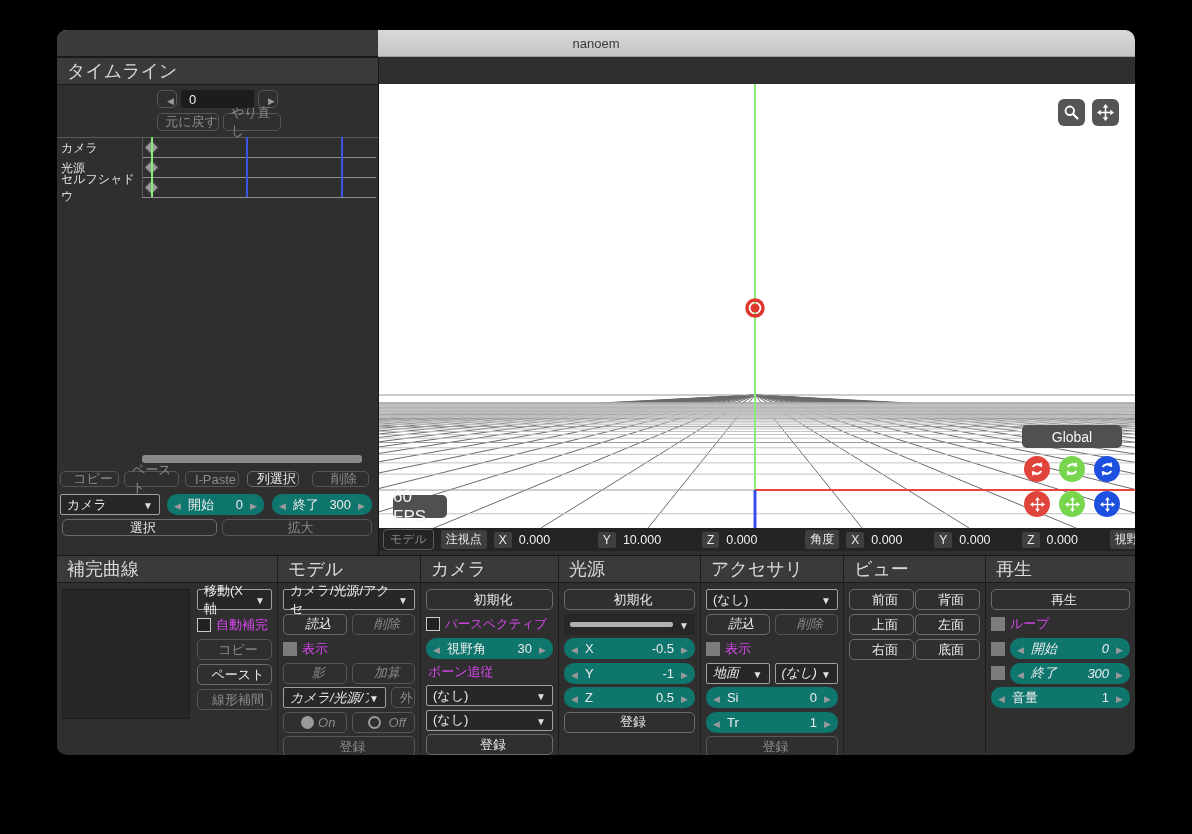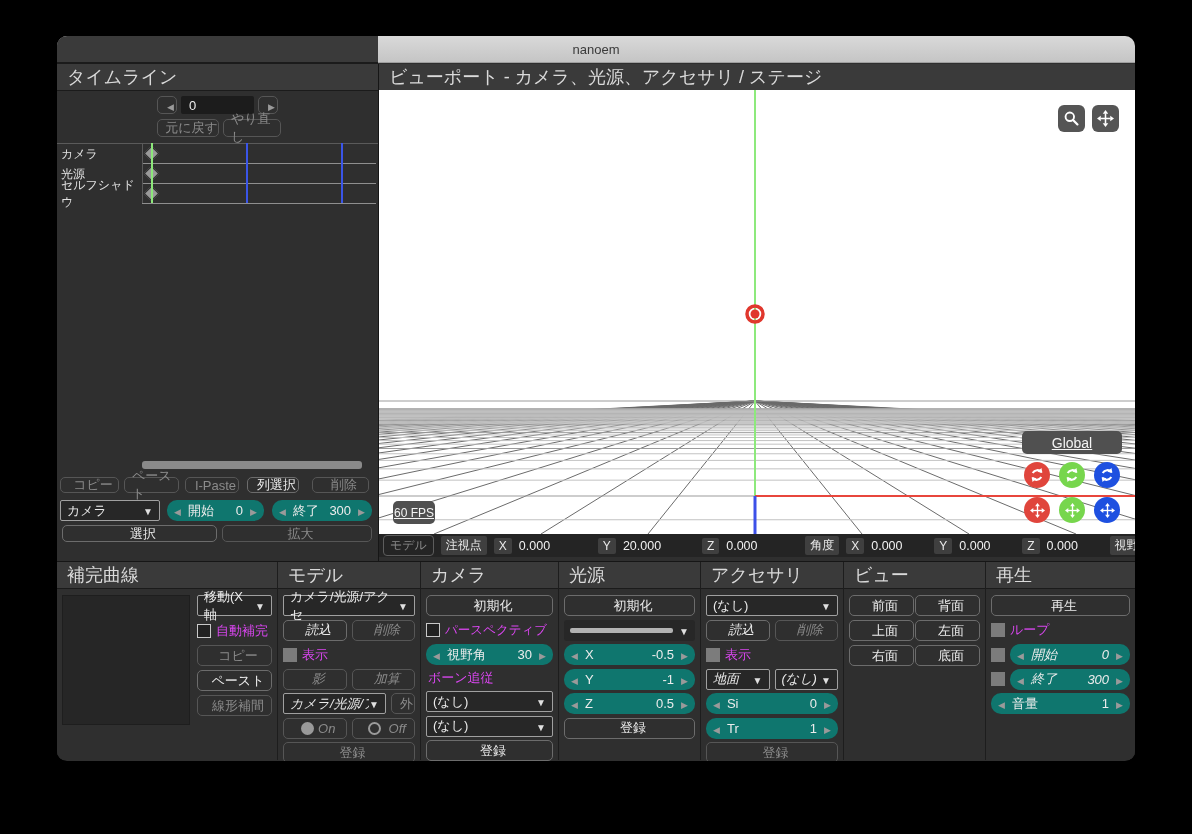--- a/index.html
+++ b/index.html
@@ -1,18 +1,18 @@
 <!DOCTYPE html>
 <html><head>
 <meta charset="utf-8">
 <style>
   * { margin:0; padding:0; box-sizing:border-box; }
   html,body { width:1192px; height:834px; background:#000; overflow:hidden;
     font-family:"Liberation Sans","DejaVu Sans",sans-serif; }
-  .window { position:absolute; left:57px; top:36px; width:1078px; height:725px;
+  .window { position:absolute; left:57px; top:30px; width:1078px; height:725px;
     background:#2f2f2f; border-radius:10px; overflow:hidden;
     box-shadow:0 30px 70px rgba(0,0,0,.85); }
   
   .titlebar { position:absolute; left:0; top:0; right:0; height:27px;
     background:linear-gradient(#d9d9d9,#c5c5c5); border-bottom:1px solid #9f9f9f;
     display:flex; align-items:center; justify-content:center; }
   .title { font-size:13px; color:#3a3a3a; }
   .lights { position:absolute; left:24px; top:0; height:27px; display:flex; align-items:center; gap:13px; }
   .light { width:14px; height:14px; border-radius:50%; }
   
@@ -51,21 +51,21 @@
   .vline { position:absolute; top:79px; height:60px; width:2px; }
   .hscroll { position:absolute; left:85px; top:397px; width:220px; height:8px;
     background:#8a8a8a; border-radius:3px; }
   
   .vp-panel { position:absolute; left:321px; top:28px; width:757px; height:497px;
     background:#2f2f2f; border-left:1px solid #161616; }
   .vp-canvas { position:absolute; left:0; top:26px; width:757px; height:444px; background:#fff; overflow:hidden; }
   .vp-tool { position:absolute; width:27px; height:27px; background:rgba(70,70,70,.92);
     border-radius:6px; display:flex; align-items:center; justify-content:center; }
   .badge { position:absolute; background:#505050; border-radius:5px; color:#f4f4f4;
-    display:flex; align-items:center; justify-content:center;text-decoration:underline; }
+    display:flex; align-items:center; justify-content:center; }
   .giz { position:absolute; width:26px; height:26px; border-radius:50%;
     display:flex; align-items:center; justify-content:center; }
   .vstat { position:absolute; left:0; top:470px; width:757px; height:23px; background:#242424;
     display:flex; align-items:center; gap:7px; padding:0 4px; font-size:12.5px; color:#f0f0f0; }
   .tag { background:#3f3f3f; border-radius:2px; padding:1px 5px; font-size:12px; color:#eaeaea; flex:none; }
   .chip { border:1px solid #5d5d5d; border-radius:4px; padding:1px 6px; color:#8b8b8b; font-size:12px; flex:none; }
   .val { min-width:72px; }
   .val.short { min-width:56px; }
   
   .bottom { position:absolute; left:0; top:525px; width:1078px; height:198px;
@@ -165,23 +165,20 @@
       <span class="plabel">終了</span>
       <span class="pval">300</span>
       <span class="arrR"></span>
     </div>
 
     <div class="abs btn" style="left:5px;top:461px;width:155px;height:17px;">選択</div>
     <div class="abs btn dim" style="left:165px;top:461px;width:150px;height:17px;">拡大</div>
   </div>
 
   <div class="vp-panel">
-    <div class="phead">
-      <span>ビューポート - カメラ、光源、アクセサリ / ステージ</span>
-    </div>
 
     <div class="vp-canvas">
       <svg width="757" height="444" style="position:absolute;left:0;top:0;">
           <line x1="376" y1="311" x2="-2192" y2="444" stroke="#6b6b6b" stroke-width="1"></line>
           <line x1="376" y1="311" x2="-2085" y2="444" stroke="#6b6b6b" stroke-width="1"></line>
           <line x1="376" y1="311" x2="-1978" y2="444" stroke="#6b6b6b" stroke-width="1"></line>
           <line x1="376" y1="311" x2="-1871" y2="444" stroke="#6b6b6b" stroke-width="1"></line>
           <line x1="376" y1="311" x2="-1764" y2="444" stroke="#6b6b6b" stroke-width="1"></line>
           <line x1="376" y1="311" x2="-1657" y2="444" stroke="#6b6b6b" stroke-width="1"></line>
           <line x1="376" y1="311" x2="-1550" y2="444" stroke="#6b6b6b" stroke-width="1"></line>
@@ -301,21 +298,21 @@
         <svg width="17" height="17" viewBox="0 0 20 20" fill="#fff">
           <rect x="9.1" y="4" width="1.8" height="12"></rect>
             <rect x="4" y="9.1" width="12" height="1.8"></rect>
           <polygon points="10,0 6.8,4.4 13.2,4.4"></polygon>
             <polygon points="10,20 6.8,15.6 13.2,15.6"></polygon>
           <polygon points="0,10 4.4,6.8 4.4,13.2"></polygon>
             <polygon points="20,10 15.6,6.8 15.6,13.2"></polygon>
         </svg>
       </div>
 
-      <div class="badge" style="left:14px;top:411px;width:42px;height:23px;font-size:12px;">60 FPS</div>
+      <div class="badge" style="left:14px;top:411px;width:54px;height:23px;font-size:17px;">60 FPS</div>
 
       <div class="badge" style="left:643px;top:341px;width:100px;height:23px;font-size:14px;">Global</div>
 
       <div class="giz" style="left: 645px; top: 372px; background: rgb(224, 69, 60);">
         <svg width="16" height="16" viewBox="0 0 20 20">
           <g fill="none" stroke="#fff" stroke-width="2.6">
             <path d="M15.8 6.2 A 7 7 0 0 0 4.6 7.4"></path>
               <path d="M4.2 13.8 A 7 7 0 0 0 15.4 12.6"></path>
           </g>
           <polygon points="15.6,1.2 16.6,7.6 10.6,6.0" fill="#fff"></polygon>
@@ -374,21 +371,21 @@
         </svg>
       </div>
     </div>
 
     <div class="vstat">
       <span class="chip">モデル</span>
       <span class="tag">注視点</span>
       <span class="tag">X</span>
       <span class="val">0.000</span>
       <span class="tag">Y</span>
-      <span class="val">20.000</span>
+      <span class="val">10.000</span>
       <span class="tag">Z</span>
       <span class="val">0.000</span>
       <span class="tag">角度</span>
       <span class="tag">X</span>
       <span class="val short">0.000</span>
       <span class="tag">Y</span>
       <span class="val short">0.000</span>
       <span class="tag">Z</span>
       <span class="val short">0.000</span>
       <span class="tag">視野距離</span>

